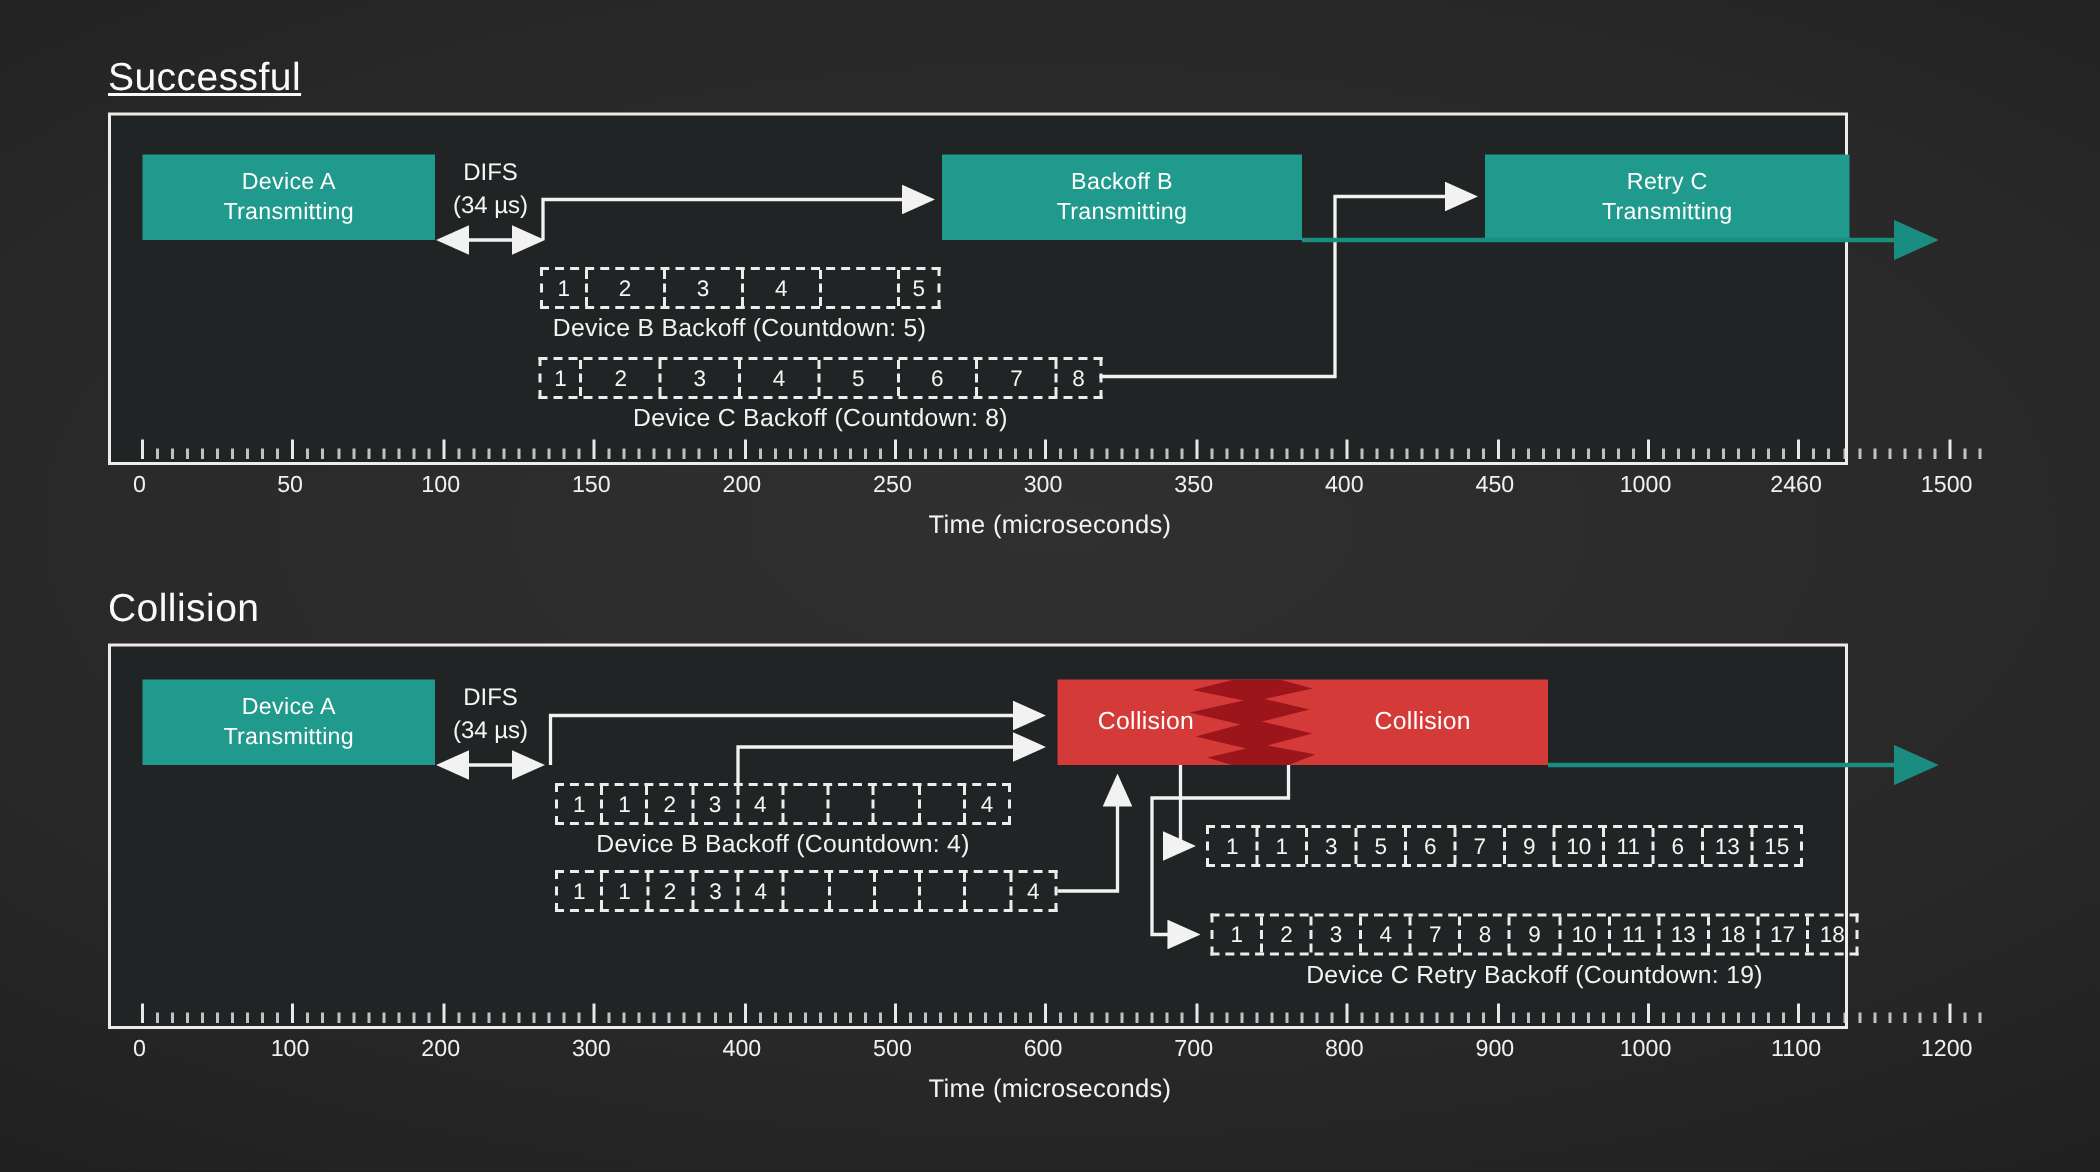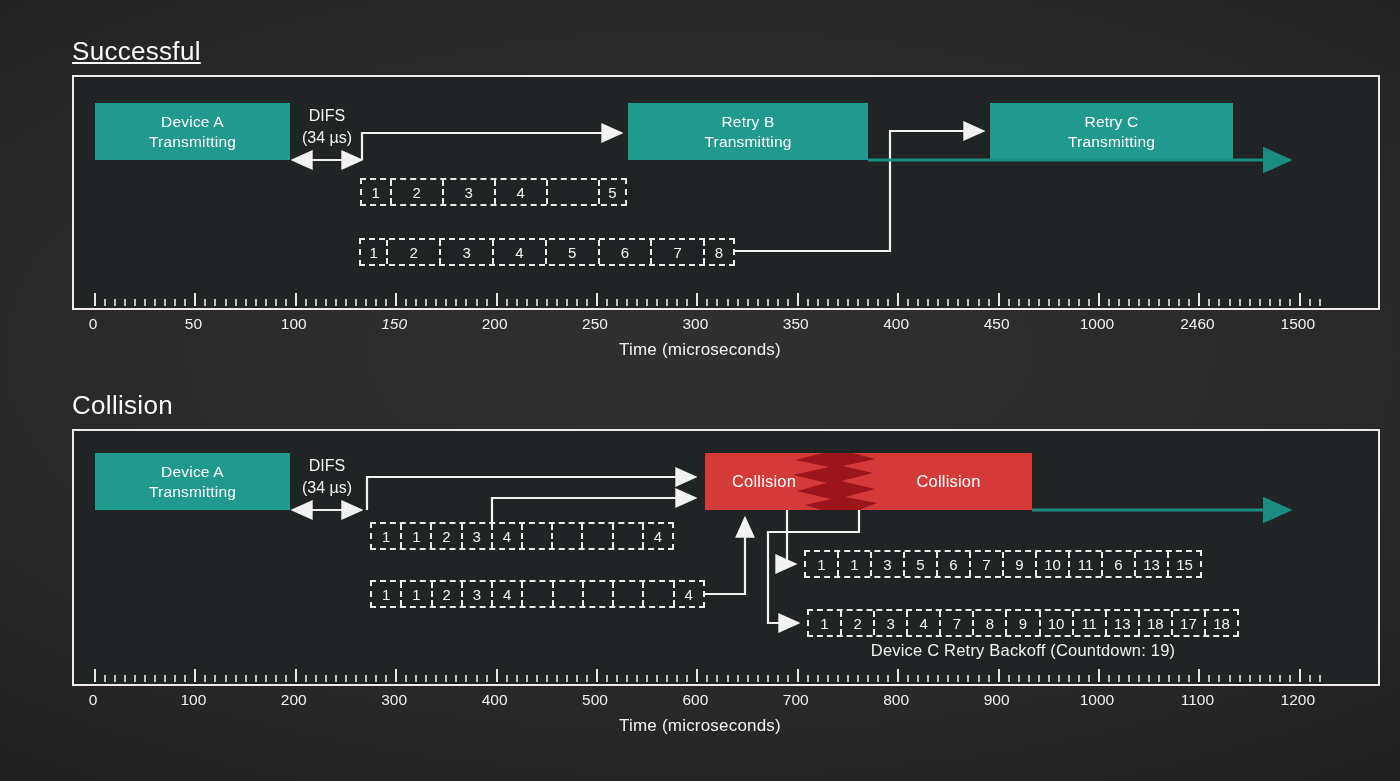--- a/index.html
+++ b/index.html
@@ -7,21 +7,21 @@
     position:relative;width:1400px;height:781px;overflow:hidden;
     background:radial-gradient(ellipse 115% 95% at 50% 45%, #303030 0%, #282828 48%, #1b1b1b 88%, #141414 100%);
     font-family:"Liberation Sans", sans-serif;
     color:#f2f2f2;
     -webkit-font-smoothing:antialiased;
   }
   .panel-title{
     position:absolute;font-size:26px;font-weight:500;letter-spacing:.3px;color:#fafafa;margin:0;
   }
   .plot{
-    position:absolute;width:1308px;background:#212424;border:2px solid #efece7;box-sizing:border-box;text-decoration:underline;
+    position:absolute;width:1160px;background:#212424;border:2px solid #efece7;box-sizing:border-box;text-decoration:underline;
   }
   .devbox{
     position:absolute;display:flex;flex-direction:column;align-items:center;justify-content:center;
     text-align:center;font-size:15.5px;line-height:20px;color:#fff;letter-spacing:.2px;
   }
   .difs{
     position:absolute;text-align:center;font-size:16px;line-height:22px;color:#f5f5f5;
   }
   .brow{
     position:absolute;display:flex;border:2px dashed #ececec;box-sizing:border-box;height:28px;
@@ -61,48 +61,50 @@
       <span>Device A</span>
       <span>Transmitting</span>
     </div>
 
     <div class="difs" style="left:198px;top:28px;width:110px;">
       <div>DIFS</div>
       <div>(34 µs)</div>
     </div>
 
     <div class="devbox" style="left:554px;top:26px;width:240px;height:57px;background:#1f9a8c;">
-      <span>Retry B</span>
+      <span>Backoff B</span>
       <span>Transmitting</span>
     </div>
 
     <div class="devbox" style="left:916px;top:26px;width:243px;height:57px;background:#1f9a8c;">
       <span>Retry C</span>
       <span>Transmitting</span>
     </div>
 
     <div class="brow" style="left:286px;top:101px;width:267px;">
         <div class="cell" style="flex-grow: 0.55;">1</div>
         <div class="cell" style="flex-grow: 1;">2</div>
         <div class="cell" style="flex-grow: 1;">3</div>
         <div class="cell" style="flex-grow: 1;">4</div>
         <div class="cell" style="flex-grow: 1;"></div>
         <div class="cell" style="flex-grow: 0.5;">5</div>
       </div>
+    <div class="rowlabel" style="left:219px;top:133px;width:400px;">Device B Backoff (Countdown: 5)</div>
 
     <div class="brow" style="left:285px;top:161px;width:376px;">
         <div class="cell" style="flex-grow: 0.5;">1</div>
         <div class="cell" style="flex-grow: 1;">2</div>
         <div class="cell" style="flex-grow: 1;">3</div>
         <div class="cell" style="flex-grow: 1;">4</div>
         <div class="cell" style="flex-grow: 1;">5</div>
         <div class="cell" style="flex-grow: 1;">6</div>
         <div class="cell" style="flex-grow: 1;">7</div>
         <div class="cell" style="flex-grow: 0.55;">8</div>
       </div>
+    <div class="rowlabel" style="left:273px;top:193px;width:400px;">Device C Backoff (Countdown: 8)</div>
 
     <svg class="overlay" width="1252" height="231" viewBox="0 0 1252 231">
       <defs>
         <marker id="arrW" markerWidth="10" markerHeight="9" refX="8.5" refY="4.5" orient="auto-start-reverse">
           <path d="M0,0 L10,4.5 L0,9 z" fill="#f2f2f2"></path>
         </marker>
         <marker id="arrT" markerWidth="10" markerHeight="9" refX="8.5" refY="4.5" orient="auto">
           <path d="M0,0 L10,4.5 L0,9 z" fill="#1b8d80"></path>
         </marker>
       </defs>
@@ -236,21 +238,21 @@
         <div class="tick major" style="left: 1224.8px;"></div>
         <div class="tick minor" style="left: 1234.84px;"></div>
         <div class="tick minor" style="left: 1244.88px;"></div>
       </div>
   </div>
 
   <div class="ticklabels" style="left:72px;top:315px;">
       <span style="left: -24px;">0</span>
       <span style="left: 76.4px;">50</span>
       <span style="left: 176.8px;">100</span>
-      <span style="left: 277.2px; font-style: italic;">150</span>
+      <span style="left: 277.2px;">150</span>
       <span style="left: 377.6px;">200</span>
       <span style="left: 478px;">250</span>
       <span style="left: 578.4px;">300</span>
       <span style="left: 678.8px;">350</span>
       <span style="left: 779.2px;">400</span>
       <span style="left: 879.6px;">450</span>
       <span style="left: 980px;">1000</span>
       <span style="left: 1080.4px;">2460</span>
       <span style="left: 1180.8px;">1500</span>
     </div>
@@ -284,20 +286,21 @@
         <div class="cell" style="flex-grow: 1;">1</div>
         <div class="cell" style="flex-grow: 1;">2</div>
         <div class="cell" style="flex-grow: 1;">3</div>
         <div class="cell" style="flex-grow: 1;">4</div>
         <div class="cell" style="flex-grow: 1;"></div>
         <div class="cell" style="flex-grow: 1;"></div>
         <div class="cell" style="flex-grow: 1;"></div>
         <div class="cell" style="flex-grow: 1;"></div>
         <div class="cell" style="flex-grow: 1;">4</div>
       </div>
+    <div class="rowlabel" style="left:248px;top:123px;width:400px;">Device B Backoff (Countdown: 4)</div>
 
     <div class="brow" style="left:296px;top:149px;width:335px;">
         <div class="cell" style="flex-grow: 1;">1</div>
         <div class="cell" style="flex-grow: 1;">1</div>
         <div class="cell" style="flex-grow: 1;">2</div>
         <div class="cell" style="flex-grow: 1;">3</div>
         <div class="cell" style="flex-grow: 1;">4</div>
         <div class="cell" style="flex-grow: 1;"></div>
         <div class="cell" style="flex-grow: 1;"></div>
         <div class="cell" style="flex-grow: 1;"></div>

